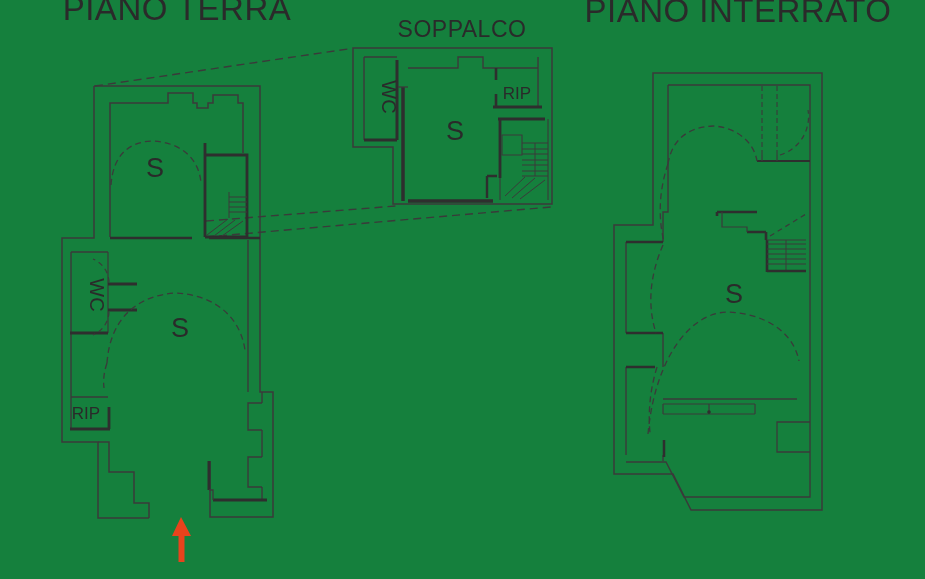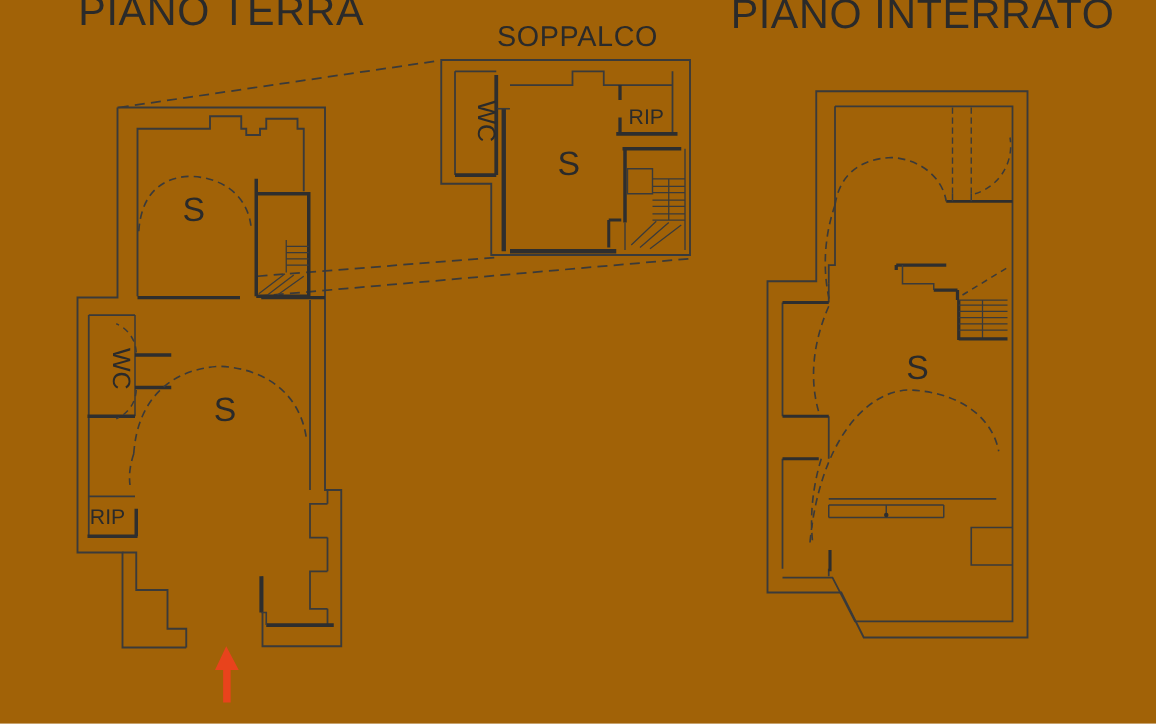--- a/index.html
+++ b/index.html
@@ -1,16 +1,16 @@
 <!DOCTYPE html>
 <html><head>
 <meta charset="utf-8">
 <style>
   html,body{margin:0;padding:0;background:#ffffff;}
-  .canvas{position:relative;width:925px;height:579px;background:#a16207;overflow:hidden;
+  .canvas{position:relative;width:925px;height:579px;background:#15803d;overflow:hidden;
           font-family:"Liberation Sans",sans-serif;text-decoration:underline;}
   svg{display:block}
   text{font-family:"Liberation Sans",sans-serif;fill:#2a2a2a;}
   .title{font-size:33px;letter-spacing:.5px;}
   .subtitle{font-size:23px;letter-spacing:.5px;}
   .room{font-size:27px;}
   .small{font-size:17px;}
   .vert{font-size:20px;}
 </style>
 </head>

